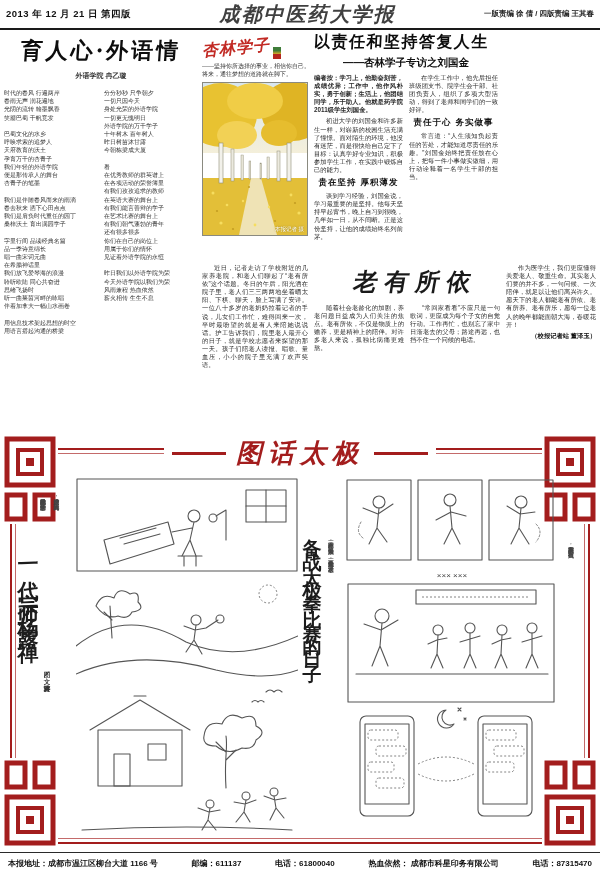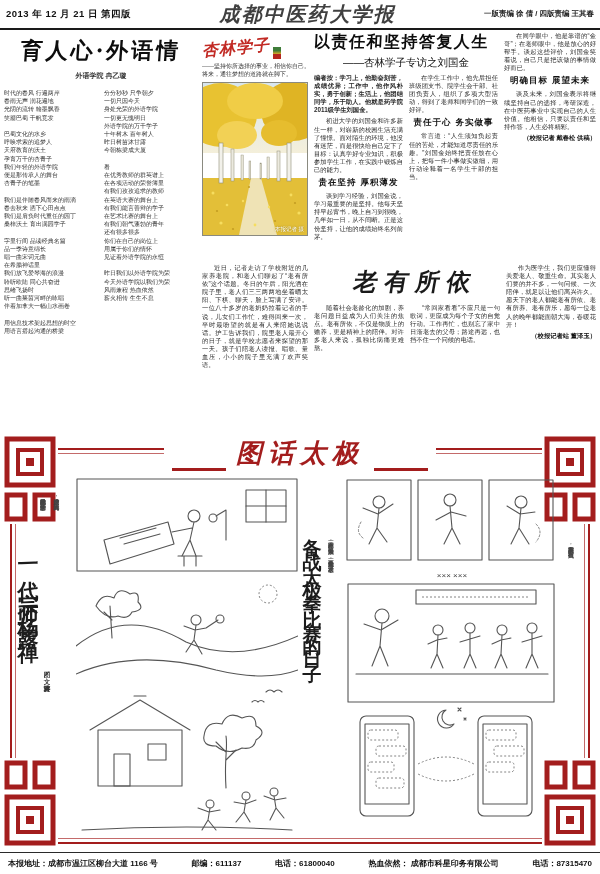--- a/index.html
+++ b/index.html
@@ -34,21 +34,21 @@
            font-size:16px;color:#c22a24;transform:rotate(-5deg);letter-spacing:1px;}
   .xl-seal{width:8px;height:12px;background:linear-gradient(#3f7d3a 30%,#c8a52c 55%,#b5271f 55%);}
   .xl-intro{font-size:6px;line-height:8px;text-align:justify;color:#333;margin-top:3px;}
   .photo{position:relative;width:104px;height:152px;border:1px solid #8a8a80;margin-top:4px;overflow:hidden;}
   .photo-caption{position:absolute;right:3px;bottom:2px;font-size:5.5px;color:#fff;text-shadow:0 0 2px #7a6510;}
   
   .interview-block{position:absolute;left:314px;top:32px;width:282px;height:230px;display:flex;gap:6px;overflow:hidden;}
   .iv-left{width:184px;}
   .iv-headline{font-family:"DejaVu Serif","Liberation Serif",serif;font-weight:bold;font-size:16px;
                letter-spacing:1.5px;white-space:nowrap;color:#0c0c0c;transform:skewX(-3deg);}
-  .iv-subtitle{font-size:10.5px;font-weight:normal;text-align:center;margin:3px 0 4px 0;color:#111;}
+  .iv-subtitle{font-size:10.5px;font-weight:bold;text-align:center;margin:3px 0 4px 0;color:#111;}
   .iv-cols{display:flex;gap:6px;}
   .iv-col{width:89px;overflow:hidden;}
   .iv-right{width:92px;overflow:hidden;}
   
   .elderly-grid{position:absolute;left:202px;top:264px;width:394px;height:166px;display:grid;
                 grid-template-columns:106px 90px 90px 90px;column-gap:6px;overflow:hidden;}
   .eld-col{overflow:hidden;}
   .eld-pad{padding-top:40px;}
   .eld-title{position:absolute;left:124px;top:2px;width:180px;text-align:center;
              font-family:"DejaVu Serif","Liberation Serif",serif;font-weight:bold;font-size:24px;
@@ -56,21 +56,21 @@
   
   .taiji{position:absolute;left:2px;top:434px;width:596px;height:414px;}
   .t-frame{position:absolute;left:8px;right:8px;top:14px;bottom:4px;border:2px solid #a31d1d;
            box-shadow:inset 0 0 0 3px #fff, inset 0 0 0 4px #c46a6a;}
   .orn{position:absolute;width:56px;height:90px;background:#fff;}
   .orn.tl{left:0;top:0;}
   .orn.tr{right:0;top:0;transform:scaleX(-1);}
   .orn.bl{left:0;bottom:0;transform:scaleY(-1);}
   .orn.br{right:0;bottom:0;transform:scale(-1,-1);}
   .t-titlebar{position:absolute;top:2px;left:50%;transform:translateX(-50%);display:flex;
-              align-items:flex-end;gap:10px;background:#fff;padding:0 8px;}
+              align-items:center;gap:10px;background:#fff;padding:0 8px;}
   .t-line{width:54px;height:3px;background:#a31d1d;}
   .t-title{font-family:"DejaVu Serif","Liberation Serif",serif;font-weight:bold;font-style:italic;
            font-size:26px;color:#a31d1d;letter-spacing:6px;white-space:nowrap;}
   .vtitle{writing-mode:vertical-rl;text-orientation:upright;font-family:"DejaVu Serif","Liberation Serif",serif;
           font-weight:bold;color:#1c1c1c;}
   .lt-title{position:absolute;left:12px;top:118px;height:260px;font-size:21px;letter-spacing:12px;transform:skewY(-2deg);}
   .lt-credit{position:absolute;left:40px;top:232px;height:90px;writing-mode:vertical-rl;
              text-orientation:upright;font-size:6.5px;color:#333;font-weight:bold;}
   .vnote{writing-mode:vertical-rl;text-orientation:upright;font-size:5.8px;line-height:9px;color:#444;}
   .lt-notes{position:absolute;left:36px;top:52px;height:170px;width:24px;overflow:hidden;}
@@ -227,26 +227,20 @@
           <p class="bt">初进大学的刘国金和许多新生一样，对崭新的校园生活充满了憧憬。面对陌生的环境，他没有迷茫，而是很快给自己定下了目标：认真学好专业知识，积极参加学生工作，在实践中锻炼自己的能力。</p>
           <div class="sh">贵在坚持 厚积薄发</div>
           <p class="bt">谈到学习经验，刘国金说，学习最重要的是坚持。他每天坚持早起背书，晚上自习到很晚，几年如一日，从不间断。正是这份坚持，让他的成绩始终名列前茅。</p>
         </div>
         <div class="iv-col">
           <p class="bt">在学生工作中，他先后担任班级团支书、院学生会干部、社团负责人，组织了多项大型活动，得到了老师和同学们的一致好评。</p>
           <div class="sh">责任于心 务实做事</div>
           <p class="bt">常言道：“人生须知负起责任的苦处，才能知道尽责任的乐趣。”刘国金始终把责任放在心上，把每一件小事做实做细，用行动诠释着一名学生干部的担当。</p>
         </div>
       </div>
-    </div>
-    <div class="iv-right">
-      <p class="bt">在同学眼中，他是靠谱的“金哥”；在老师眼中，他是放心的好帮手。谈起这些评价，刘国金笑着说，自己只是把该做的事情做好而已。</p>
-      <div class="sh">明确目标 展望未来</div>
-      <p class="bt">谈及未来，刘国金表示将继续坚持自己的选择，考研深造，在中医药事业中实现自己的人生价值。他相信，只要以责任和坚持作答，人生必将精彩。</p>
-      <div class="credit">（校报记者 戴春松 供稿）</div>
     </div>
   </div>
 
   <div class="elderly-grid">
     <div class="eld-col">
       <p class="bt">近日，记者走访了学校附近的几家养老院，和老人们聊起了“老有所依”这个话题。冬日的午后，阳光洒在院子里，老人们三三两两地坐着晒太阳、下棋、聊天，脸上写满了安详。一位八十多岁的老奶奶拉着记者的手说，儿女们工作忙，难得回来一次，平时最盼望的就是有人来陪她说说话。护工告诉我们，院里老人最开心的日子，就是学校志愿者来探望的那一天。孩子们陪老人读报、唱歌、量血压，小小的院子里充满了欢声笑语。</p>
     </div>
     <div class="eld-col eld-pad">
       <p class="bt">随着社会老龄化的加剧，养老问题日益成为人们关注的焦点。老有所依，不仅是物质上的赡养，更是精神上的陪伴。对许多老人来说，孤独比病痛更难熬。</p>
     </div>

